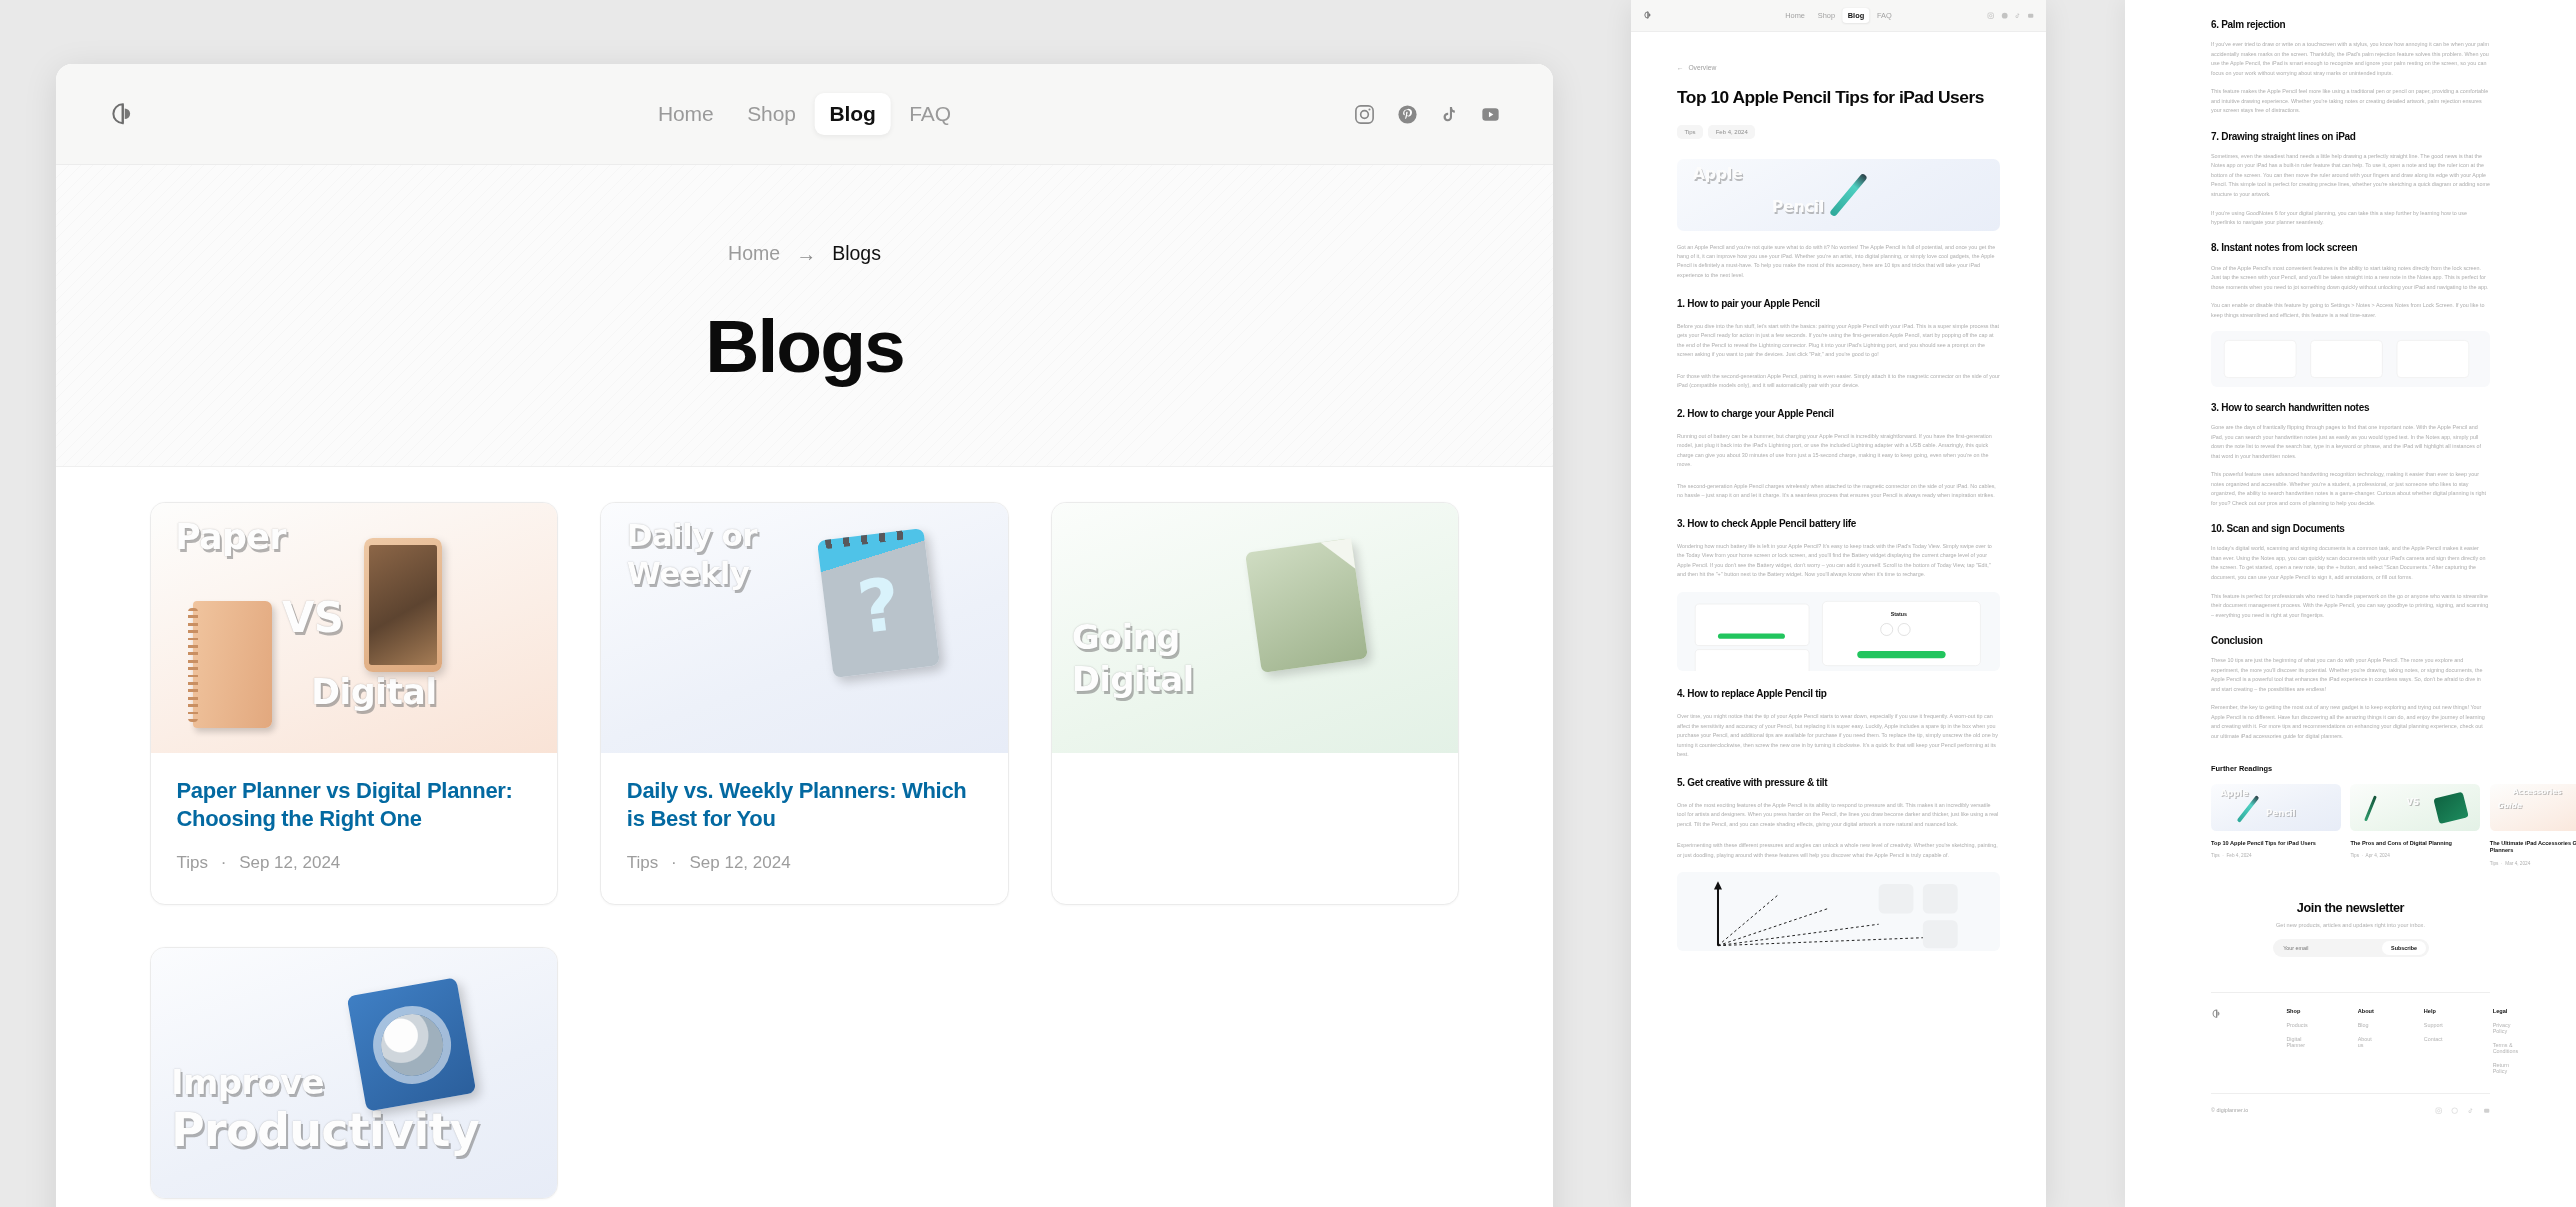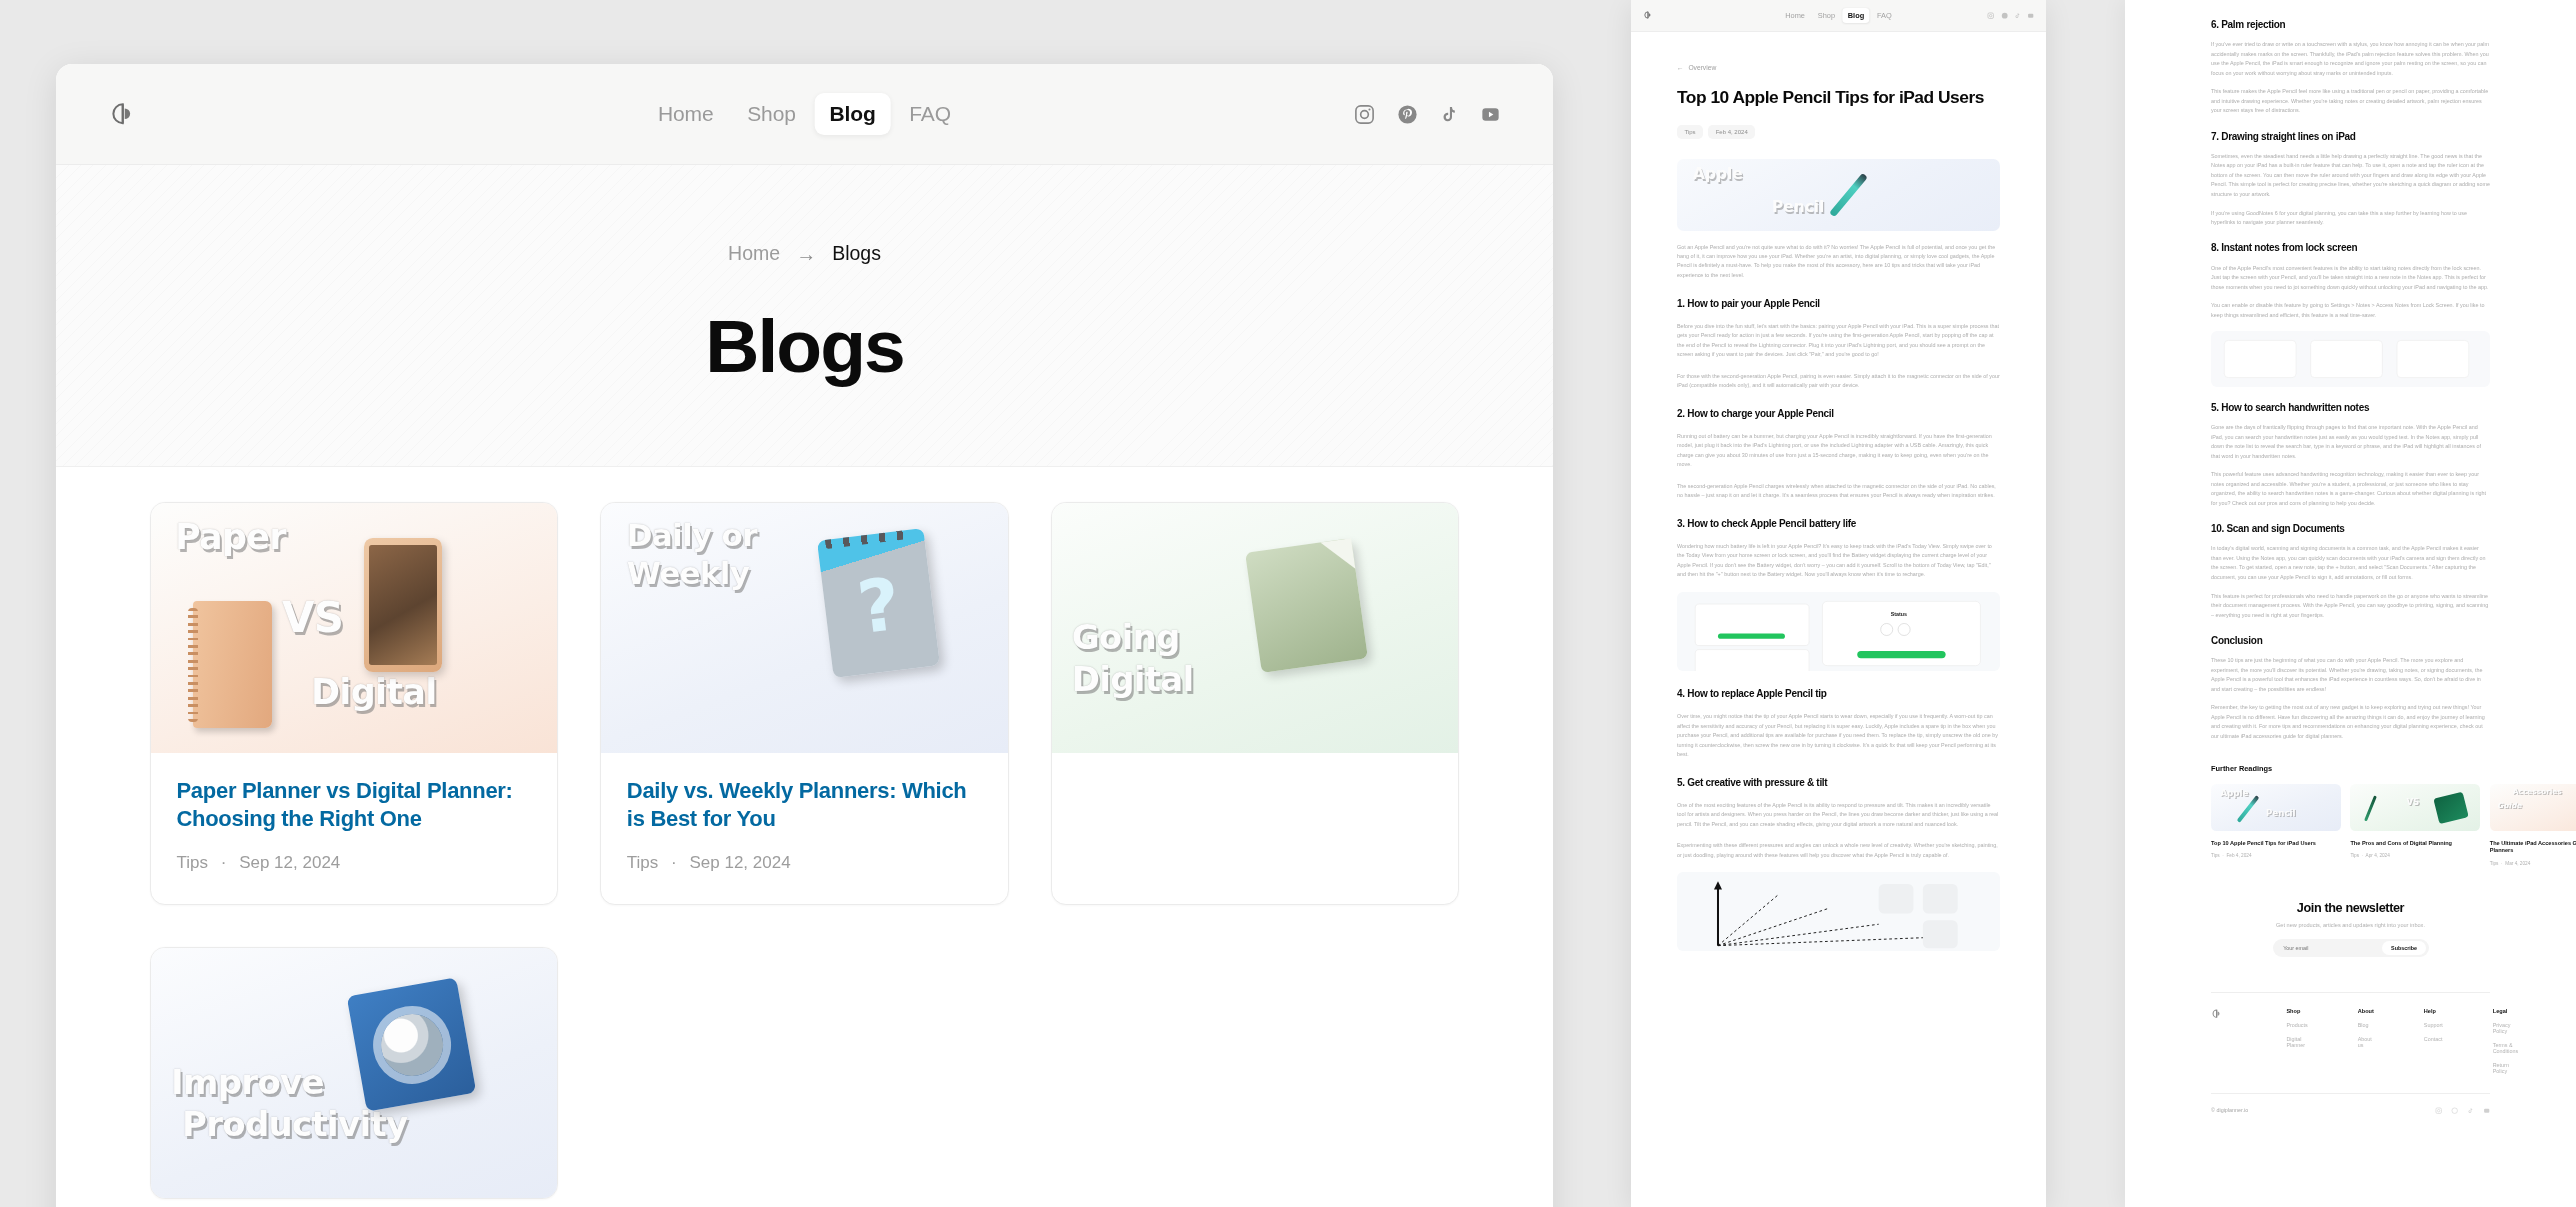--- a/index.html
+++ b/index.html
@@ -348,21 +348,21 @@
         <div class="thumb bg-mint">
           <div class="tx" style="left:20px;top:118px;font-size:34px;">Going</div>
           <div class="tx" style="left:20px;top:160px;font-size:34px;">Digital</div>
           <div class="folder" style="left:201px;top:42px;"></div>
         </div>
       </article>
 
       <article class="card">
         <div class="thumb bg-ice">
           <div class="tx" style="left:20px;top:118px;font-size:34px;">Improve</div>
-          <div class="tx" style="left:20px;top:160px;font-size:34px;margin-left:11px;">Productivity</div>
+          <div class="tx" style="left:20px;top:160px;font-size:46px;">Productivity</div>
           <div class="gearpad" style="left:205px;top:38px;">
             <div class="gear"></div>
           </div>
         </div>
       </article>
 
     </div>
   </div>
 
   <div class="win-mid">
@@ -483,21 +483,21 @@
       <p class="r-p">One of the Apple Pencil's most convenient features is the ability to start taking notes directly from the lock screen. Just tap the screen with your Pencil, and you'll be taken straight into a new note in the Notes app. This is perfect for those moments when you need to jot something down quickly without unlocking your iPad and navigating to the app.</p>
       <p class="r-p">You can enable or disable this feature by going to Settings &gt; Notes &gt; Access Notes from Lock Screen. If you like to keep things streamlined and efficient, this feature is a real time-saver.</p>
       <div class="r-fig">
         <svg width="100%" height="100%" viewBox="0 0 420 84">
           <rect x="20" y="14" width="108" height="56" rx="6" fill="#fff" stroke="#ededed"></rect>
           <rect x="150" y="14" width="108" height="56" rx="6" fill="#fff" stroke="#ededed"></rect>
           <rect x="280" y="14" width="108" height="56" rx="6" fill="#fff" stroke="#ededed"></rect>
         </svg>
       </div>
 
-      <h2 class="r-h2">5. How to search handwritten notes</h2>
+      <h2 class="r-h2">3. How to search handwritten notes</h2>
       <p class="r-p">Gone are the days of frantically flipping through pages to find that one important note. With the Apple Pencil and iPad, you can search your handwritten notes just as easily as you would typed text. In the Notes app, simply pull down the note list to reveal the search bar, type in a keyword or phrase, and the iPad will highlight all instances of that word in your handwritten notes.</p>
       <p class="r-p">This powerful feature uses advanced handwriting recognition technology, making it easier than ever to keep your notes organized and accessible. Whether you're a student, a professional, or just someone who likes to stay organized, the ability to search handwritten notes is a game-changer. Curious about whether digital planning is right for you? Check out our pros and cons of planning to help you decide.</p>
 
       <h2 class="r-h2">10. Scan and sign Documents</h2>
       <p class="r-p">In today's digital world, scanning and signing documents is a common task, and the Apple Pencil makes it easier than ever. Using the Notes app, you can quickly scan documents with your iPad's camera and sign them directly on the screen. To get started, open a new note, tap the + button, and select "Scan Documents." After capturing the document, you can use your Apple Pencil to sign it, add annotations, or fill out forms.</p>
       <p class="r-p">This feature is perfect for professionals who need to handle paperwork on the go or anyone who wants to streamline their document management process. With the Apple Pencil, you can say goodbye to printing, signing, and scanning – everything you need is right at your fingertips.</p>
 
       <h2 class="r-h2">Conclusion</h2>
       <p class="r-p">These 10 tips are just the beginning of what you can do with your Apple Pencil. The more you explore and experiment, the more you'll discover its potential. Whether you're drawing, taking notes, or signing documents, the Apple Pencil is a powerful tool that enhances the iPad experience in countless ways. So, don't be afraid to dive in and start creating – the possibilities are endless!</p>
       <p class="r-p">Remember, the key to getting the most out of any new gadget is to keep exploring and trying out new things! Your Apple Pencil is no different. Have fun discovering all the amazing things it can do, and enjoy the journey of learning and creating with it. For more tips and recommendations on enhancing your digital planning experience, check out our ultimate iPad accessories guide for digital planners.</p>

